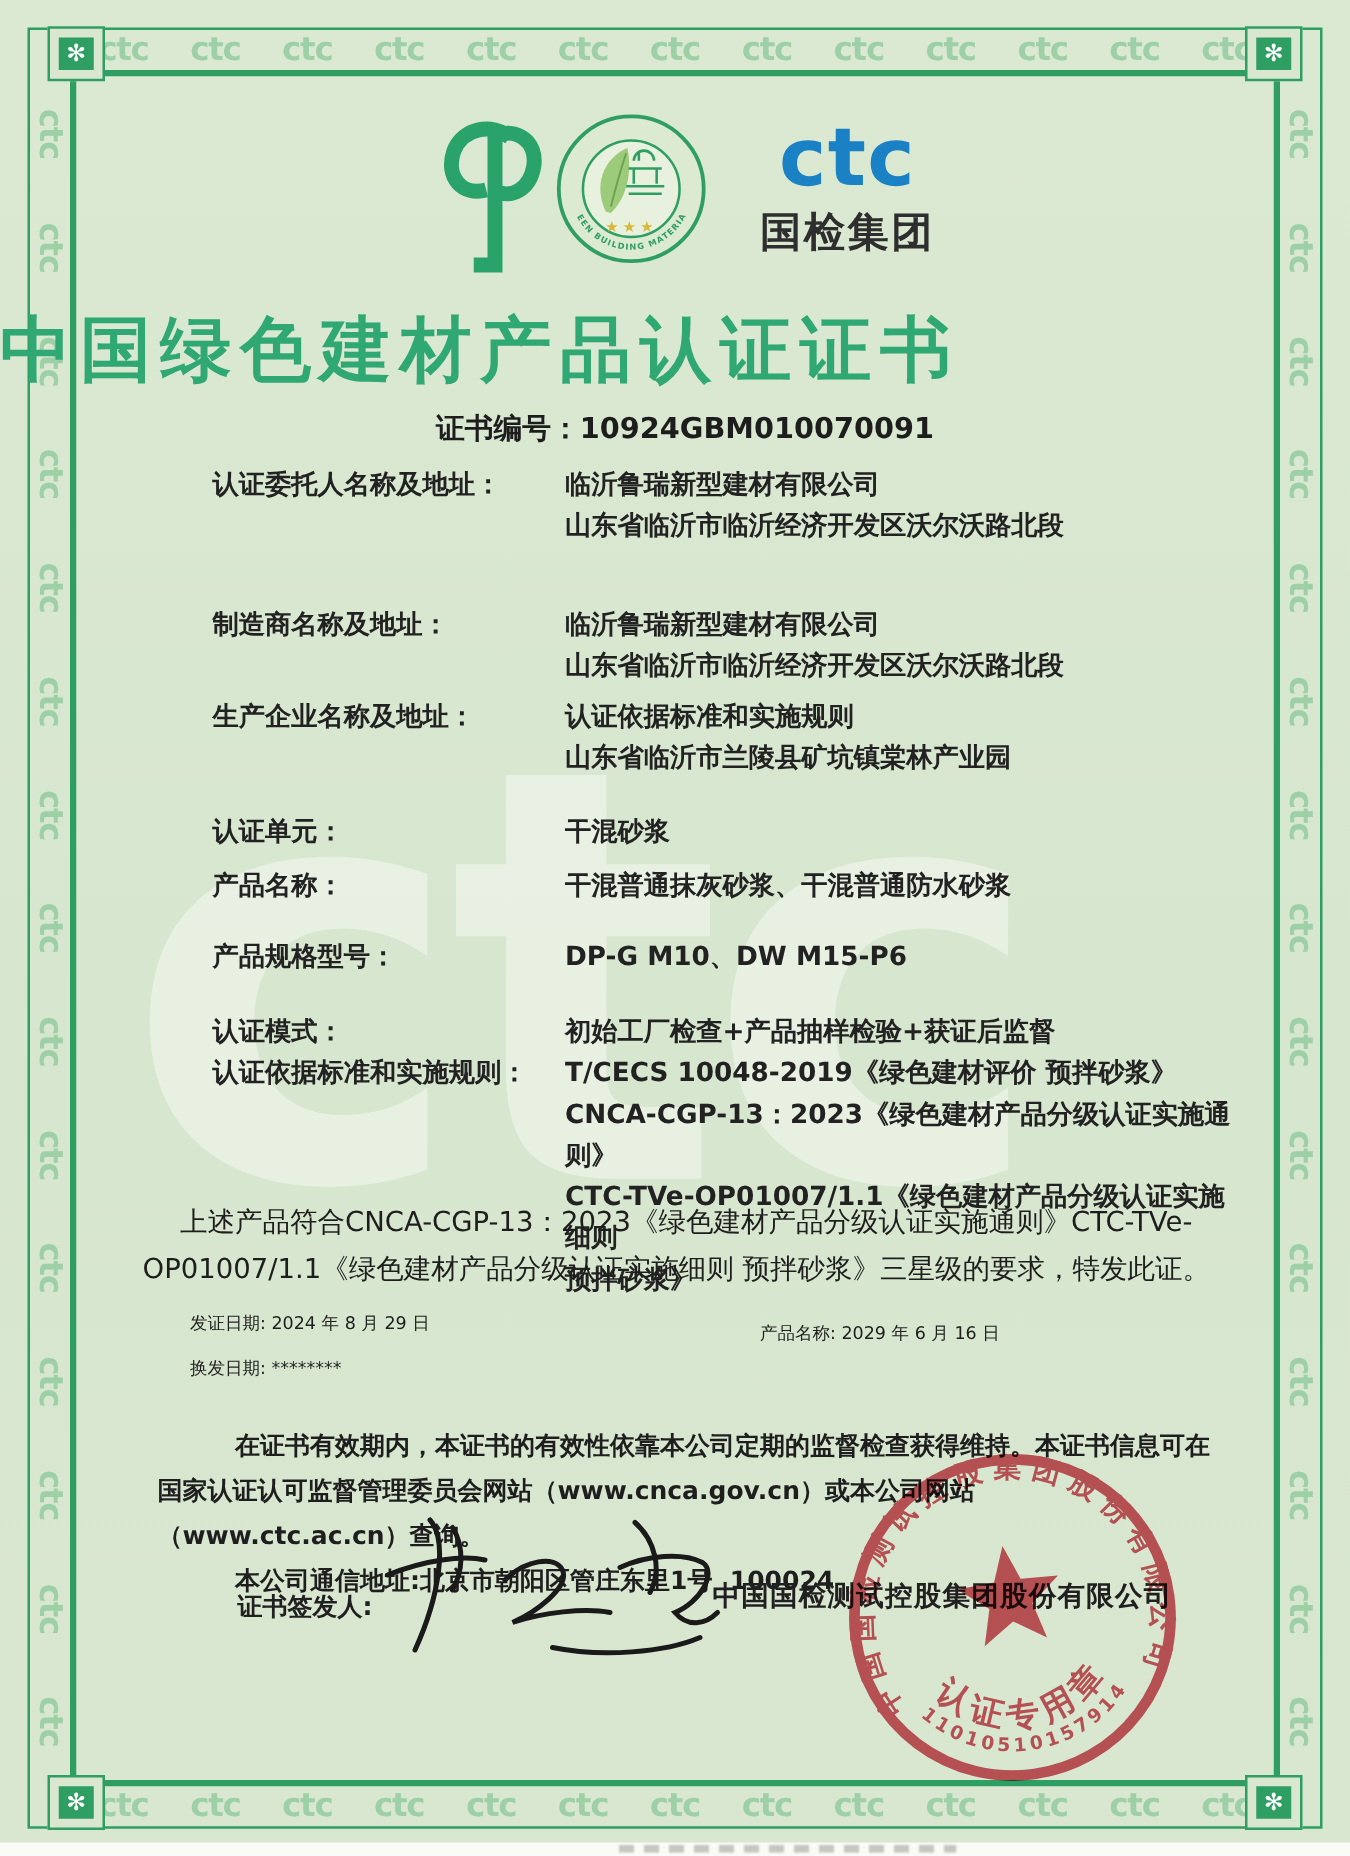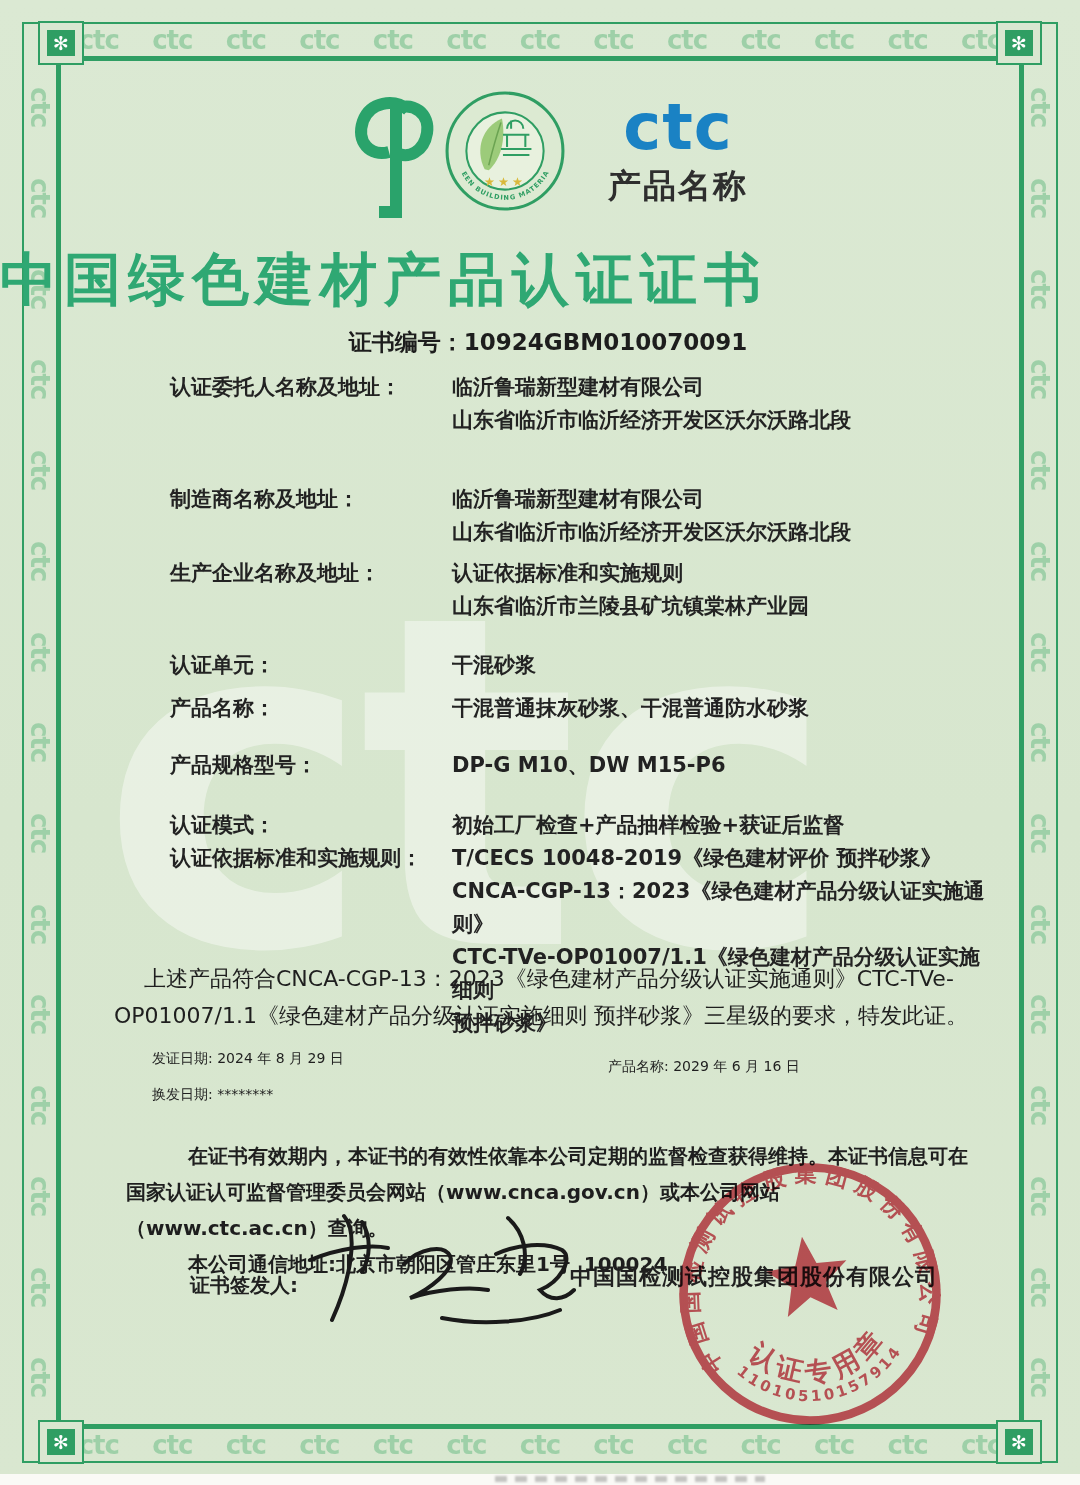--- a/index.html
+++ b/index.html
@@ -178,21 +178,21 @@
       </text>
       <path d="M 40,78 C 30,58 38,36 57,28 C 61,48 56,68 44,79 Z" fill="#9ccb7a"></path>
       <path d="M 44,74 C 48,58 52,44 56,32" fill="none" stroke="#6ba352" stroke-width="1.5"></path>
       <g stroke="#2f9e63" stroke-width="2" fill="none">
         <path d="M 66,30 L 66,38 M 62,38 A 8,8 0 0 1 78,38 M 58,44 L 84,44 M 62,44 L 62,56 M 80,44 L 80,56 M 56,58 L 86,58 M 58,64 L 84,64"></path>
       </g>
       <text x="60" y="94" text-anchor="middle" font-size="12" letter-spacing="3" fill="#d9b93c">★★★</text>
     </svg>
     <div class="ctc-logo">
       <div class="ctc-word">ctc</div>
-      <div class="ctc-name">产品名称</div>
+      <div class="ctc-name">国检集团</div>
     </div>
   </div>
 
   <div class="title">中国绿色建材产品认证证书</div>
   <div class="cert-no">
     <span>证书编号：</span><span>10924GBM010070091</span>
   </div>
 
   <div class="row r-applicant">
     <div class="flabel">认证委托人名称及地址：</div>

